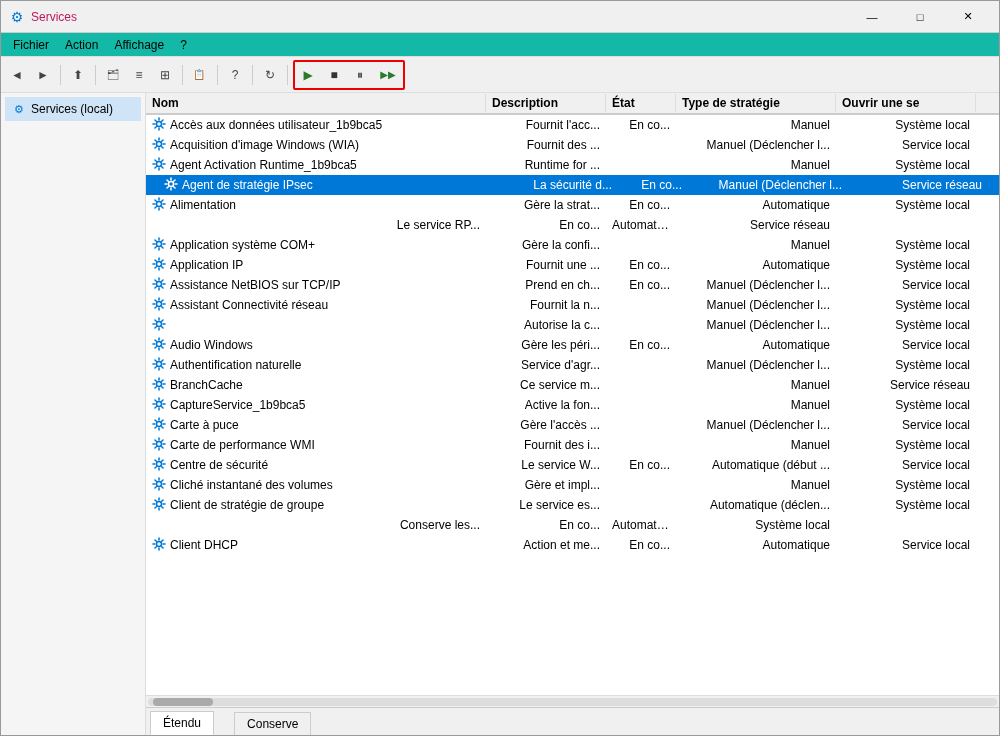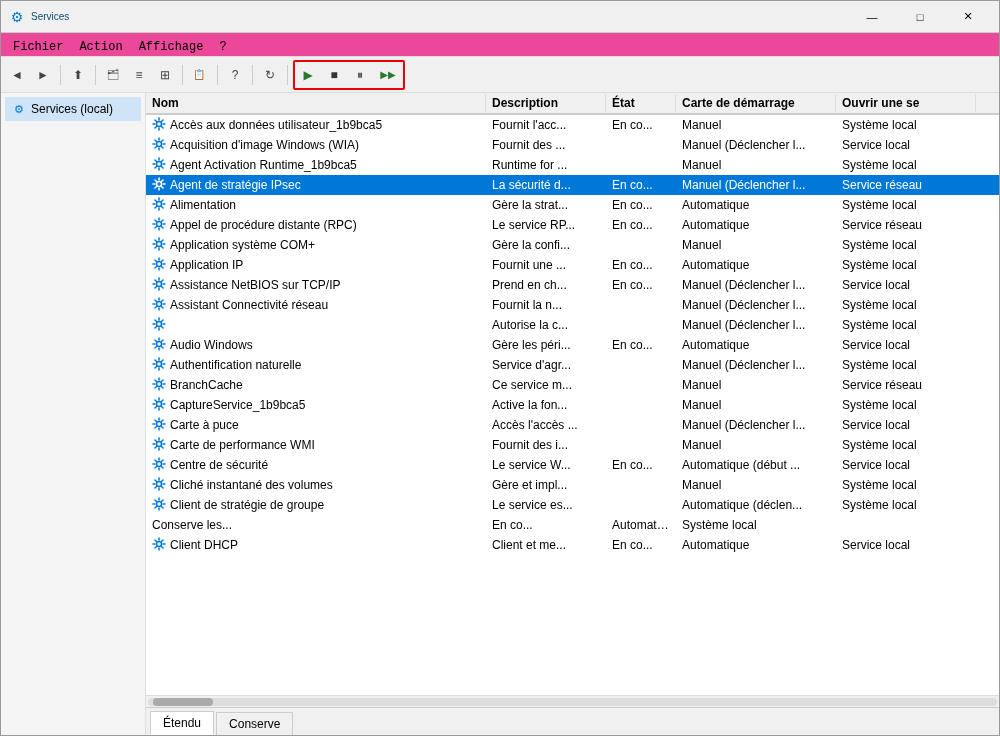--- a/index.html
+++ b/index.html
@@ -32,48 +32,47 @@
       width: 16px;
       height: 16px;
       margin-right: 6px;
       display: flex;
       align-items: center;
       justify-content: center;
       color: #0078d7;
       font-size: 14px;
     }
     .title-bar-title {
-      font-size: 10px;
-      color: #0c4a6e;
+      font-size: 12px;
+      color: #be185d;
       flex: 1;
     }
     .title-bar-controls {
       display: flex;
       gap: 2px;
     }
     .title-btn {
       width: 46px;
       height: 32px;
       border: none;
       background: transparent;
       cursor: pointer;
       font-size: 11px;
       display: flex;
       align-items: center;
       justify-content: center;
       color: #000;
     }
     .menu-bar {
-      background: #ec4899;
+      background: #14b8a6;
       height: 24px;
       display: flex;
-      align-items: flex-end;
+      align-items: center;
       padding: 0 4px;
       border-bottom: 1px solid #ddd;
-      font-family: Liberation Mono, monospace;
     }
     .menu-item {
       padding: 2px 8px;
       cursor: pointer;
       font-size: 12px;
       color: #000;
     }
     .toolbar {
       background: #f0f0f0;
       height: 36px;
@@ -173,31 +172,33 @@
       color: #000;
       border-right: 1px solid #ddd;
       white-space: nowrap;
       overflow: hidden;
       cursor: pointer;
     }
     .table-body {
       flex: 1;
       overflow-y: auto;
       overflow-x: hidden;
+      text-align: right;
     }
     .table-row {
       display: grid;
       grid-template-columns: 340px 120px 70px 160px 140px;
       height: 20px;
       align-items: center;
       cursor: pointer;
     }
     .table-row.selected {
       background: #0078d7;
       color: #fff;
+      padding-left: 12px;
     }
     .td {
       padding: 1px 6px;
       font-size: 12px;
       white-space: nowrap;
       overflow: hidden;
       text-overflow: ellipsis;
     }
     .td-name {
       display: flex;
@@ -227,20 +228,21 @@
       background: #aaa;
       border-radius: 4px;
     }
     .tab-bar {
       height: 28px;
       background: #f0f0f0;
       border-top: 1px solid #ccc;
       display: flex;
       align-items: flex-end;
       padding: 0 4px;
+      gap: 18px;
     }
     .tab {
       padding: 4px 12px;
       border: 1px solid #ccc;
       border-bottom: none;
       background: #f0f0f0;
       cursor: pointer;
       font-size: 12px;
       margin-right: 2px;
     }
@@ -303,21 +305,21 @@
         <span class="sidebar-icon">⚙</span>
         <span>Services (local)</span>
       </div>
     </div>
 
     <div class="table-container">
       <div class="table-header">
         <div class="th">Nom</div>
         <div class="th">Description</div>
         <div class="th">État</div>
-        <div class="th">Carte de démarrage</div>
+        <div class="th">Type de stratégie</div>
         <div class="th">Ouvrir une se</div>
       </div>
       <div class="table-body" id="table-body">
       <div class="table-row">
             <div class="td td-name">
               <span><svg width="14" height="14" viewBox="0 0 14 14" fill="none" xmlns="http://www.w3.org/2000/svg">
       <circle cx="7" cy="7" r="2.5" stroke="#0078d7" stroke-width="1.5" fill="none"></circle>
       <path d="M7 1v2M7 11v2M1 7h2M11 7h2M2.93 2.93l1.41 1.41M9.66 9.66l1.41 1.41M2.93 11.07l1.41-1.41M9.66 4.34l1.41-1.41" stroke="#0078d7" stroke-width="1.5" stroke-linecap="round"></path>
     </svg></span>
               <span>Accès aux données utilisateur_1b9bca5</span>
@@ -373,27 +375,20 @@
       <path d="M7 1v2M7 11v2M1 7h2M11 7h2M2.93 2.93l1.41 1.41M9.66 9.66l1.41 1.41M2.93 11.07l1.41-1.41M9.66 4.34l1.41-1.41" stroke="#0078d7" stroke-width="1.5" stroke-linecap="round"></path>
     </svg></span>
               <span>Alimentation</span>
             </div>
             <div class="td">Gère la strat...</div>
             <div class="td">En co...</div>
             <div class="td">Automatique</div>
             <div class="td">Système local</div>
           </div>
           <div class="table-row">
-            <div class="td td-name">
-              <span><svg width="14" height="14" viewBox="0 0 14 14" fill="none" xmlns="http://www.w3.org/2000/svg">
-      <circle cx="7" cy="7" r="2.5" stroke="#0078d7" stroke-width="1.5" fill="none"></circle>
-      <path d="M7 1v2M7 11v2M1 7h2M11 7h2M2.93 2.93l1.41 1.41M9.66 9.66l1.41 1.41M2.93 11.07l1.41-1.41M9.66 4.34l1.41-1.41" stroke="#0078d7" stroke-width="1.5" stroke-linecap="round"></path>
-    </svg></span>
-              <span>Appel de procédure distante (RPC)</span>
-            </div>
             <div class="td">Le service RP...</div>
             <div class="td">En co...</div>
             <div class="td">Automatique</div>
             <div class="td">Service réseau</div>
           </div>
           <div class="table-row">
             <div class="td td-name">
               <span><svg width="14" height="14" viewBox="0 0 14 14" fill="none" xmlns="http://www.w3.org/2000/svg">
       <circle cx="7" cy="7" r="2.5" stroke="#0078d7" stroke-width="1.5" fill="none"></circle>
       <path d="M7 1v2M7 11v2M1 7h2M11 7h2M2.93 2.93l1.41 1.41M9.66 9.66l1.41 1.41M2.93 11.07l1.41-1.41M9.66 4.34l1.41-1.41" stroke="#0078d7" stroke-width="1.5" stroke-linecap="round"></path>
@@ -509,21 +504,21 @@
             <div class="td">Système local</div>
           </div>
           <div class="table-row">
             <div class="td td-name">
               <span><svg width="14" height="14" viewBox="0 0 14 14" fill="none" xmlns="http://www.w3.org/2000/svg">
       <circle cx="7" cy="7" r="2.5" stroke="#0078d7" stroke-width="1.5" fill="none"></circle>
       <path d="M7 1v2M7 11v2M1 7h2M11 7h2M2.93 2.93l1.41 1.41M9.66 9.66l1.41 1.41M2.93 11.07l1.41-1.41M9.66 4.34l1.41-1.41" stroke="#0078d7" stroke-width="1.5" stroke-linecap="round"></path>
     </svg></span>
               <span>Carte à puce</span>
             </div>
-            <div class="td">Accès l'accès ...</div>
+            <div class="td">Gère l'accès ...</div>
             <div class="td"></div>
             <div class="td">Manuel (Déclencher l...</div>
             <div class="td">Service local</div>
           </div>
           <div class="table-row">
             <div class="td td-name">
               <span><svg width="14" height="14" viewBox="0 0 14 14" fill="none" xmlns="http://www.w3.org/2000/svg">
       <circle cx="7" cy="7" r="2.5" stroke="#0078d7" stroke-width="1.5" fill="none"></circle>
       <path d="M7 1v2M7 11v2M1 7h2M11 7h2M2.93 2.93l1.41 1.41M9.66 9.66l1.41 1.41M2.93 11.07l1.41-1.41M9.66 4.34l1.41-1.41" stroke="#0078d7" stroke-width="1.5" stroke-linecap="round"></path>
     </svg></span>
@@ -580,21 +575,21 @@
             <div class="td">Système local</div>
           </div>
           <div class="table-row">
             <div class="td td-name">
               <span><svg width="14" height="14" viewBox="0 0 14 14" fill="none" xmlns="http://www.w3.org/2000/svg">
       <circle cx="7" cy="7" r="2.5" stroke="#0078d7" stroke-width="1.5" fill="none"></circle>
       <path d="M7 1v2M7 11v2M1 7h2M11 7h2M2.93 2.93l1.41 1.41M9.66 9.66l1.41 1.41M2.93 11.07l1.41-1.41M9.66 4.34l1.41-1.41" stroke="#0078d7" stroke-width="1.5" stroke-linecap="round"></path>
     </svg></span>
               <span>Client DHCP</span>
             </div>
-            <div class="td">Client et me...</div>
+            <div class="td">Action et me...</div>
             <div class="td">En co...</div>
             <div class="td">Automatique</div>
             <div class="td">Service local</div>
           </div>
         </div>
       <div class="scrollbar-container">
         <div class="scrollbar-track">
           <div class="scrollbar-thumb"></div>
         </div>
       </div>

